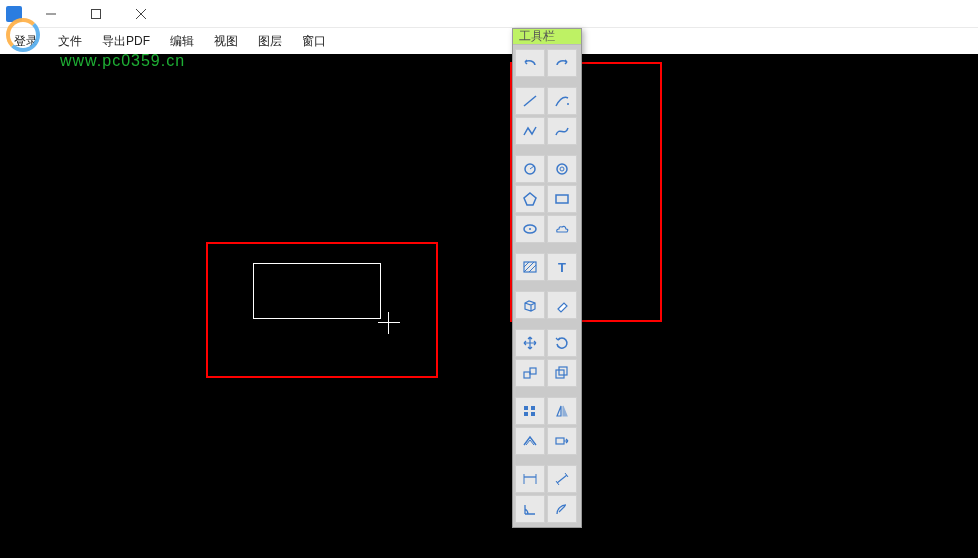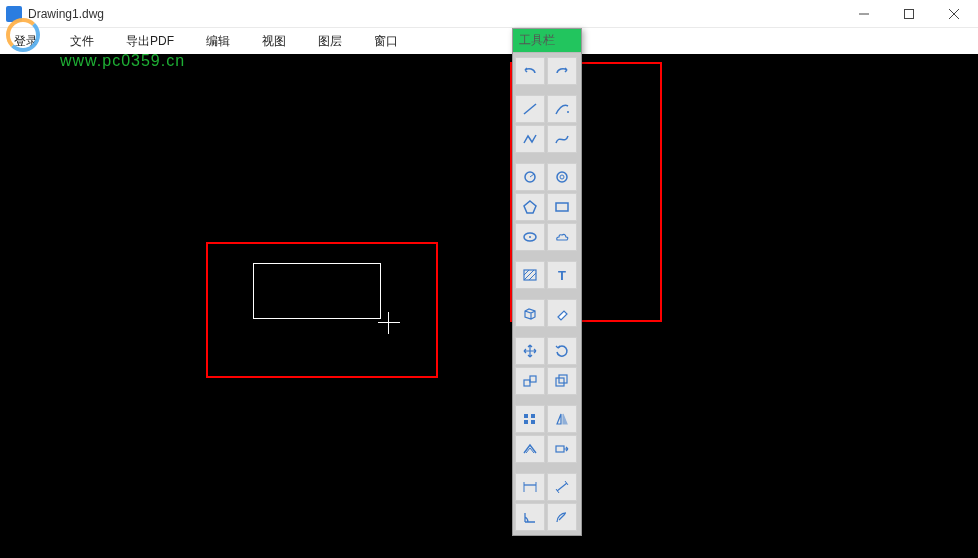--- a/index.html
+++ b/index.html
@@ -2,44 +2,43 @@
 <html><head>
 <meta charset="utf-8">
 <style>
 * { margin:0; padding:0; box-sizing:border-box; font-family:"Microsoft YaHei",sans-serif; user-select:none; }
 body { width:978px; height:558px; background:#fff; overflow:hidden; position:relative; }
 .titlebar { height:28px; background:#fff; display:flex; align-items:center; padding:0 2px; border-bottom:1px solid #eaeaea; }
 .titlebar .app-ico { width:16px; height:16px; background:#2b7de0; margin:0 6px 0 4px; border-radius:2px; }
 .titlebar .title { font-size:12px; color:#333; flex:1; }
 .win-btns { display:flex; }
 .win-btn { width:45px; height:28px; display:flex; align-items:center; justify-content:center; font-size:14px; color:#444; cursor:pointer; }
-.menubar { height:26px; background:#fff; display:flex; align-items:center; padding:0 6px; gap:16px; font-size:12px; color:#222; }
+.menubar { height:26px; background:#fff; display:flex; align-items:center; padding:0 6px; gap:4px; font-size:12px; color:#222; }
 .menubar .mitem { padding:2px 8px; cursor:pointer; }
 .canvas { position:absolute; left:0; top:54px; right:0; bottom:0; background:#000; }
 .red-box { position:absolute; border:2px solid #ff0000; pointer-events:none; }
 .white-rect { position:absolute; border:1px solid #fff; }
 .cursor { position:absolute; width:22px; height:22px; pointer-events:none; }
 .cursor:before { content:''; position:absolute; left:10px; top:0; width:1px; height:22px; background:#fff; }
 .cursor:after { content:''; position:absolute; left:0; top:10px; width:22px; height:1px; background:#fff; }
 .tbwin { position:absolute; left:512px; top:28px; width:70px; background:#cacaca; border:1px solid #999; box-shadow:2px 2px 6px rgba(0,0,0,.3); }
-.tbwin .tbtitle { height:24px; background:#22c55e; border-bottom:1px solid #bbb; font-size:12px; color:#555; display:flex; align-items:center; padding:0 6px; }
+.tbwin .tbtitle { height:16px; background:#bef264; border-bottom:1px solid #bbb; font-size:12px; color:#555; display:flex; align-items:center; padding:0 6px; }
 .tbwin .grid { display:flex; flex-wrap:wrap; padding:4px 2px; gap:2px; }
 .tbwin .sep { height:6px; width:100%; }
 .tool { width:30px; height:28px; background:#e8e8e8; border:1px solid #d0d0d0; display:flex; align-items:center; justify-content:center; cursor:pointer; }
 .tool svg { display:block; }
 .wm1 { position:absolute; left:6px; top:16px; color:#ffb34c; font-size:30px; font-weight:bold; font-style:italic; text-shadow:2px 2px 0 #fff,-1px -1px 0 #fff; pointer-events:none; opacity:.95; letter-spacing:2px; }
 .wm1 .logo { display:inline-block; width:34px; height:34px; border:4px solid #ffb34c; border-radius:50%; border-right-color:#5bb0ef; border-bottom-color:#5bb0ef; vertical-align:middle; margin-right:4px; }
 .wm2 { position:absolute; left:60px; top:52px; color:#22c13a; font-size:16px; font-weight:normal; letter-spacing:1px; pointer-events:none; opacity:.9; }
 </style>
 </head>
 <body>
 
 <div class="titlebar">
   <div class="app-ico"></div>
-  <div class="title">Drawing1.dwg</div>
   <div class="win-btns">
     <div class="win-btn">
       <svg width="10" height="10">
           <line x1="0" y1="5" x2="10" y2="5" stroke="#444" stroke-width="1"></line>
         </svg>
     </div>
     <div class="win-btn">
       <svg width="10" height="10">
           <rect x="0.5" y="0.5" width="9" height="9" fill="none" stroke="#444" stroke-width="1"></rect>
         </svg>

